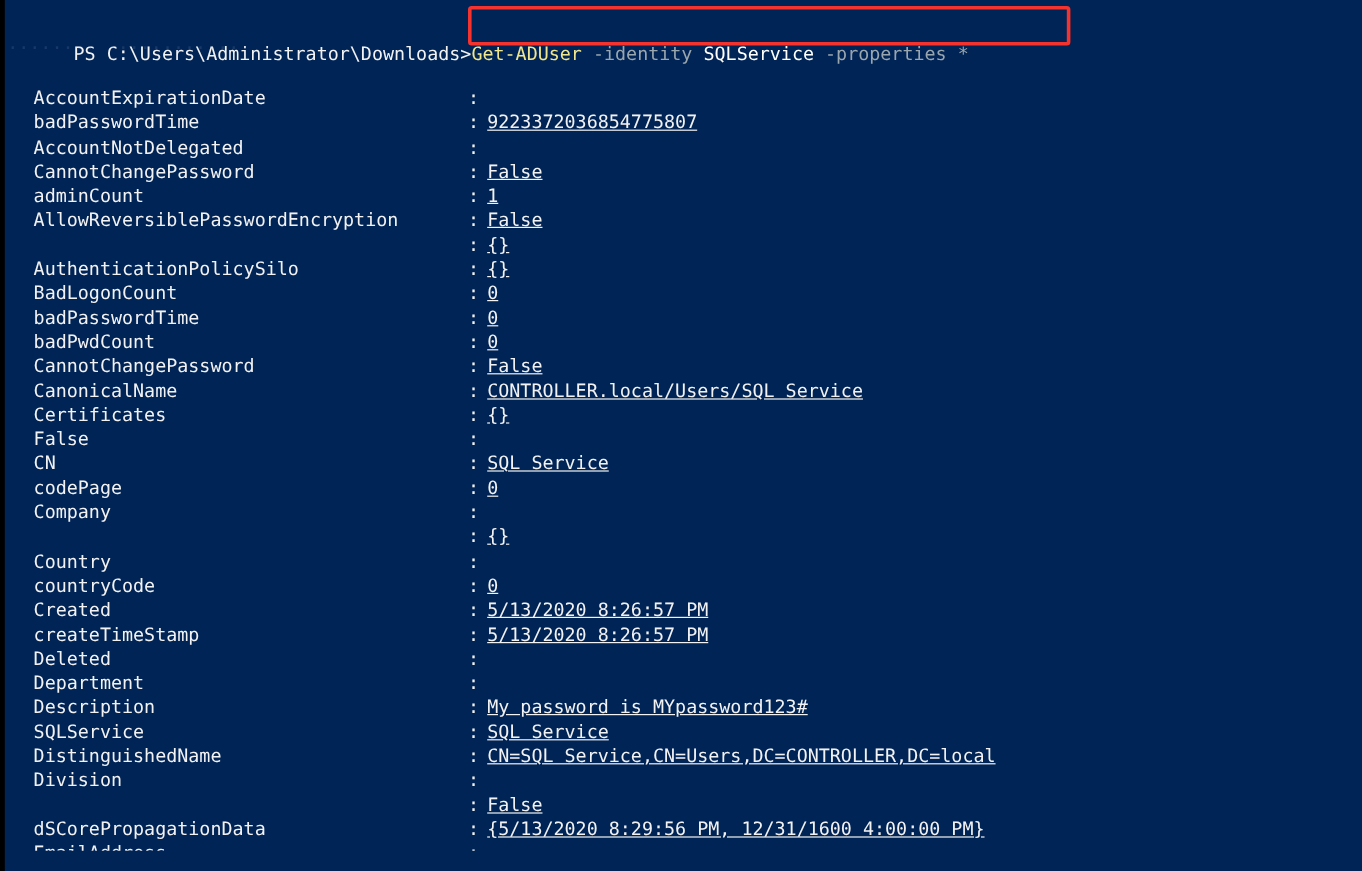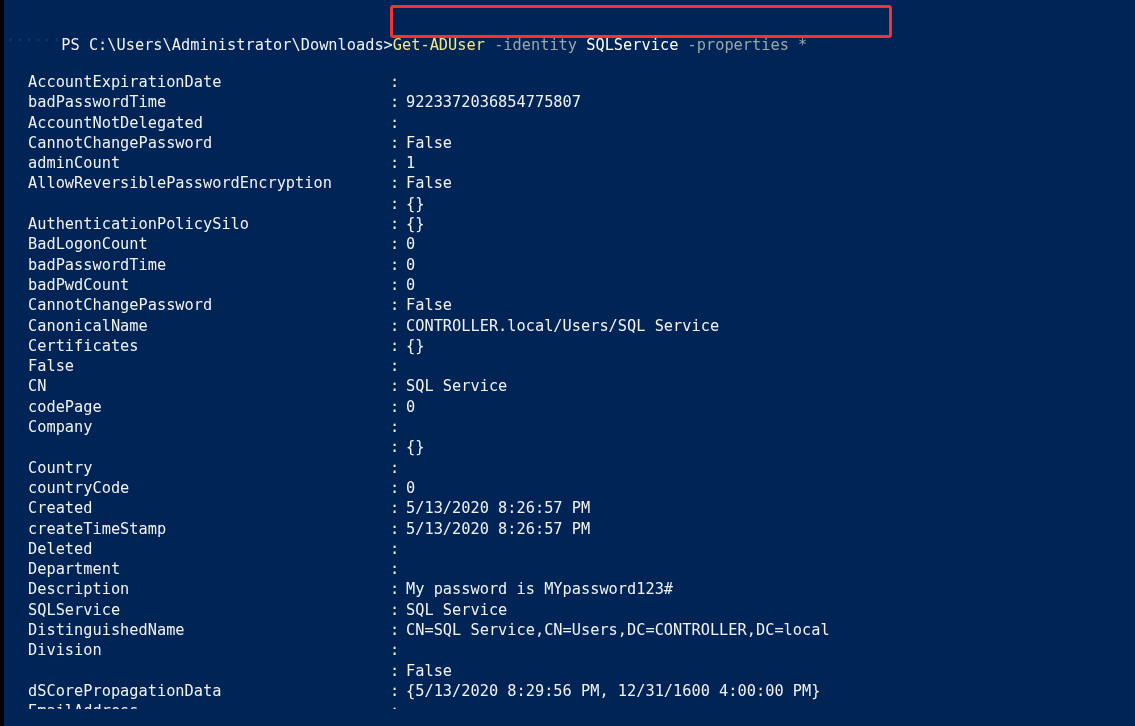--- a/index.html
+++ b/index.html
@@ -101,20 +101,21 @@
     position: absolute;
     left: 384px;
     top: 0;
     color: #f2f2f2;
   }
   .prop-value {
     position: absolute;
     left: 400px;
     top: 0;
     color: #f2f2f2;
+    text-decoration: underline;
   }
 
   
   .clipped {
     height: 8px;
     overflow: hidden;
   }
 </style>
 </head>
 <body>

